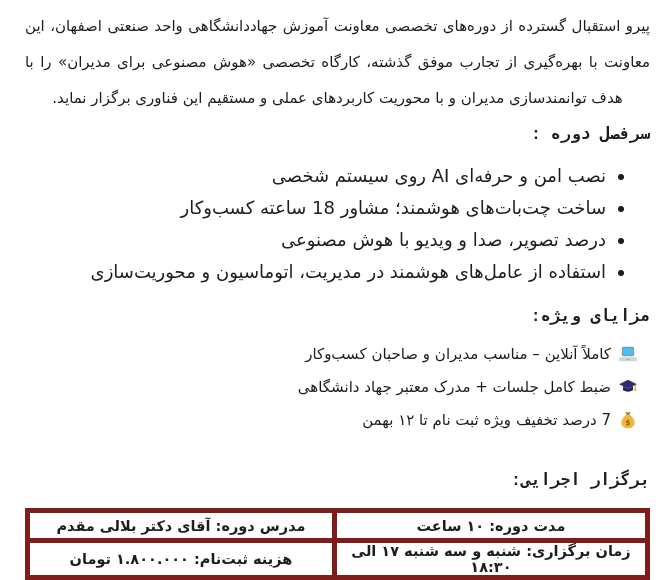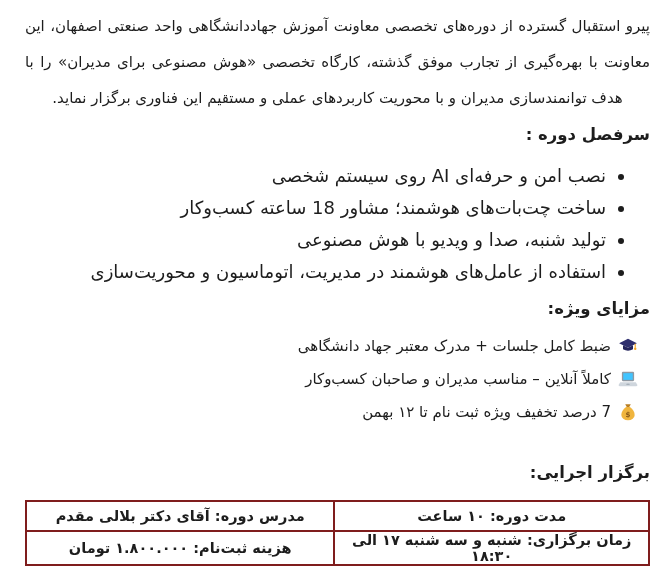--- a/index.html
+++ b/index.html
@@ -18,54 +18,55 @@
     line-height: 36px;
     text-align: justify;
     text-align-last: center;
     margin-left: 19px;
     margin-bottom: 6px;
   }
   .section-heading {
     font-size: 16.5px;
     font-weight: bold;
     line-height: 22px;
+    font-family: Liberation Mono, monospace;
   }
   .heading-syllabus { margin-top: 8px; }
   .syllabus-list {
     list-style: disc;
     padding-right: 44px;
     margin-top: 20px;
   }
   .syllabus-list li {
     font-size: 18px;
     line-height: 20px;
     margin-bottom: 12px;
   }
-  .heading-benefits { margin-top: 16px; }
+  .heading-benefits { margin-top: 24px; }
   .benefits-list { margin-top: 16px; padding-right: 12px; }
   .benefit-row {
     display: flex;
     align-items: center;
     gap: 7px;
     height: 20px;
     margin-bottom: 13px;
     font-size: 15px;
   }
   .benefit-icon { width: 20px; height: 20px; flex: 0 0 20px; display: inline-flex; }
   .benefit-icon svg { width: 20px; height: 20px; }
   .heading-details { margin-top: 40px; }
   .details-table {
     border-collapse: collapse;
     width: 625px;
     margin-top: 16px;
     margin-right: 0;
     table-layout: fixed;
   }
   .details-table td {
-    border: 2px solid #7f1d1d;
+    border: 5px solid #7f1d1d;
     height: 30px;
     text-align: center;
     vertical-align: middle;
     font-size: 14.5px;
     font-weight: bold;
     padding: 0 6px;
   }
   .col-right { width: 50.5%; }
   .col-left  { width: 49.5%; }
 </style>
@@ -74,50 +75,50 @@
 
 <div class="page">
 
   <p class="intro">پیرو استقبال گسترده از دوره‌های تخصصی معاونت آموزش جهاددانشگاهی واحد صنعتی اصفهان، این معاونت با بهره‌گیری از تجارب موفق گذشته، کارگاه تخصصی «هوش مصنوعی برای مدیران» را با هدف توانمندسازی مدیران و با محوریت کاربردهای عملی و مستقیم این فناوری برگزار نماید.</p>
 
   <h2 class="section-heading heading-syllabus">سرفصل دوره :</h2>
 
   <ul class="syllabus-list">
     <li>نصب امن و حرفه‌ای AI روی سیستم شخصی</li>
     <li>ساخت چت‌بات‌های هوشمند؛ مشاور 18 ساعته کسب‌وکار</li>
-    <li>تولید شنبه، صدا و ویدیو با هوش مصنوعی</li>
+    <li>درصد تصویر، صدا و ویدیو با هوش مصنوعی</li>
     <li>استفاده از عامل‌های هوشمند در مدیریت، اتوماسیون و محوریت‌سازی</li>
   </ul>
 
   <h2 class="section-heading heading-benefits">مزایای ویژه:</h2>
 
   <div class="benefits-list">
+
+    <div class="benefit-row">
+      <span class="benefit-icon">
+        <svg viewBox="0 0 36 36" xmlns="http://www.w3.org/2000/svg">
+          <rect x="7" y="5" width="22" height="17" rx="2" fill="#8e99a3"></rect>
+          <rect x="9.5" y="7.5" width="17" height="12" fill="#40c4ff"></rect>
+          <path d="M4 24 h28 l3 5 q0 2 -2 2 H3 q-2 0 -2 -2 Z" fill="#cfd6dd"></path>
+          <rect x="15" y="26.5" width="6" height="2" rx="1" fill="#9aa5ae"></rect>
+        </svg>
+      </span>
+      <span class="benefit-text">کاملاً آنلاین – مناسب مدیران و صاحبان کسب‌وکار</span>
+    </div>
 
     <div class="benefit-row">
       <span class="benefit-icon">
         <svg viewBox="0 0 36 36" xmlns="http://www.w3.org/2000/svg">
           <polygon points="18,5 34,13 18,21 2,13" fill="#2e2e6e"></polygon>
           <path d="M9 16.5 V24 q9 5 18 0 V16.5 L18 21 Z" fill="#24245c"></path>
           <path d="M31 14 v7" stroke="#f6a723" stroke-width="2" fill="none"></path>
           <circle cx="31" cy="23" r="2.2" fill="#f6a723"></circle>
         </svg>
       </span>
       <span class="benefit-text">ضبط کامل جلسات + مدرک معتبر جهاد دانشگاهی</span>
-    </div>
-
-    <div class="benefit-row">
-      <span class="benefit-icon">
-        <svg viewBox="0 0 36 36" xmlns="http://www.w3.org/2000/svg">
-          <rect x="7" y="5" width="22" height="17" rx="2" fill="#8e99a3"></rect>
-          <rect x="9.5" y="7.5" width="17" height="12" fill="#40c4ff"></rect>
-          <path d="M4 24 h28 l3 5 q0 2 -2 2 H3 q-2 0 -2 -2 Z" fill="#cfd6dd"></path>
-          <rect x="15" y="26.5" width="6" height="2" rx="1" fill="#9aa5ae"></rect>
-        </svg>
-      </span>
-      <span class="benefit-text">کاملاً آنلاین – مناسب مدیران و صاحبان کسب‌وکار</span>
     </div>
 
     <div class="benefit-row">
       <span class="benefit-icon">
         <svg viewBox="0 0 36 36" xmlns="http://www.w3.org/2000/svg">
           <path d="M13 4 h10 l-3 5.5 h-4 Z" fill="#b97f24"></path>
           <path d="M14.5 9 h7 C27 13 30 18 30 23.5 A12 9.5 0 0 1 6 23.5 C6 18 9 13 14.5 9 Z" fill="#f0b53e"></path>
           <text x="18" y="27.5" font-size="13" font-weight="bold" fill="#8a5a18" text-anchor="middle" font-family="DejaVu Sans, sans-serif">$</text>
         </svg>
       </span>

